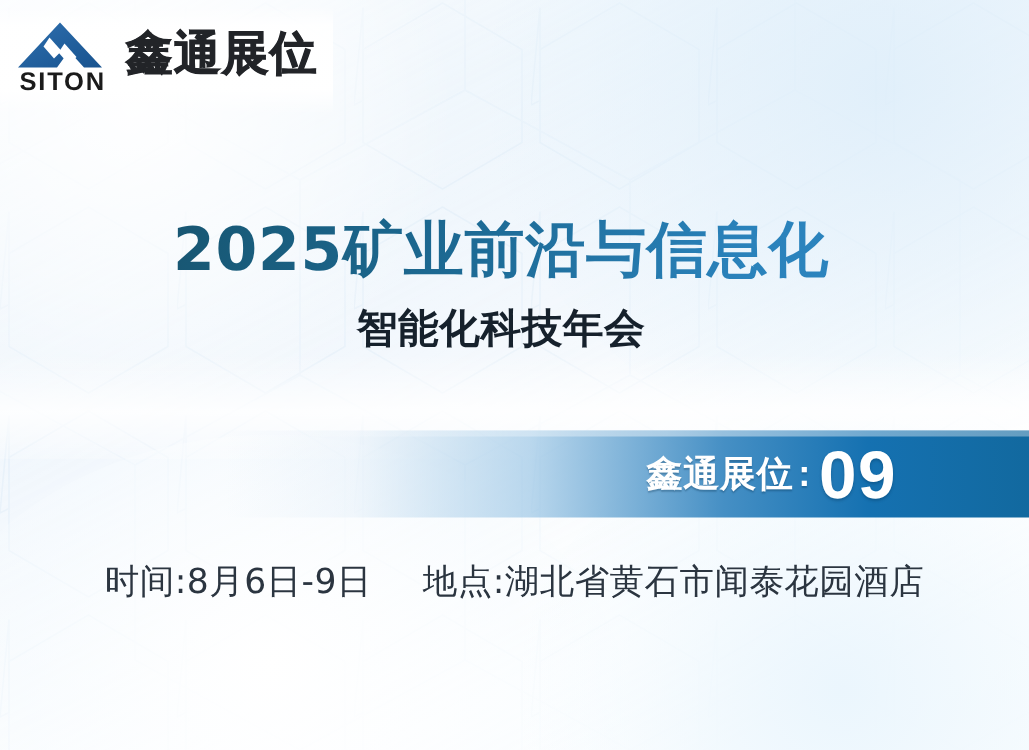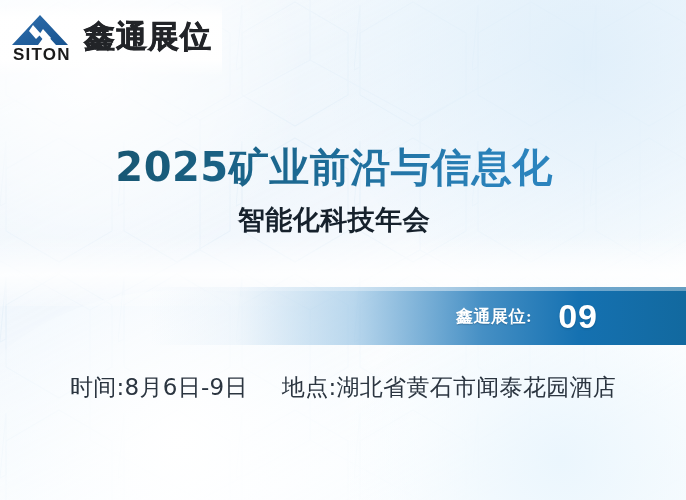--- a/index.html
+++ b/index.html
@@ -165,35 +165,35 @@
         rgba(56,135,192,0.93) 62%,
         #1571b1 80%,
         #12699f 100%);
     display: flex;
     align-items: center;
     justify-content: flex-end;
     padding-right: 88px;
     box-sizing: border-box;
   }
   .booth-label {
-    font-family: Liberation Serif, serif;
-    font-weight: 700;
-    font-size: 17px;
+    font-family: Liberation Mono, monospace;
+    font-weight: 700;
+    font-size: 24px;
     color: #ffffff;
     letter-spacing: 0.5px;
     white-space: nowrap;
     text-shadow: 0 1px 1px rgba(0,40,70,0.28);
   }
   .booth-number {
     font-family: "Liberation Sans", "DejaVu Sans", sans-serif;
     font-weight: 700;
-    font-size: 34px;
+    font-size: 45px;
     color: #ffffff;
     letter-spacing: 1px;
-    margin-left: 26px;
+    margin-left: 2px;
     line-height: 1;
     text-shadow: 0 1px 2px rgba(0,40,70,0.30);
   }
   .bar-sheen {
     position: absolute;
     left: 0;
     right: 0;
     top: 0;
     height: 4px;
     background: linear-gradient(90deg, rgba(255,255,255,0) 0%, rgba(255,255,255,0.45) 55%, rgba(255,255,255,0.35) 100%);

